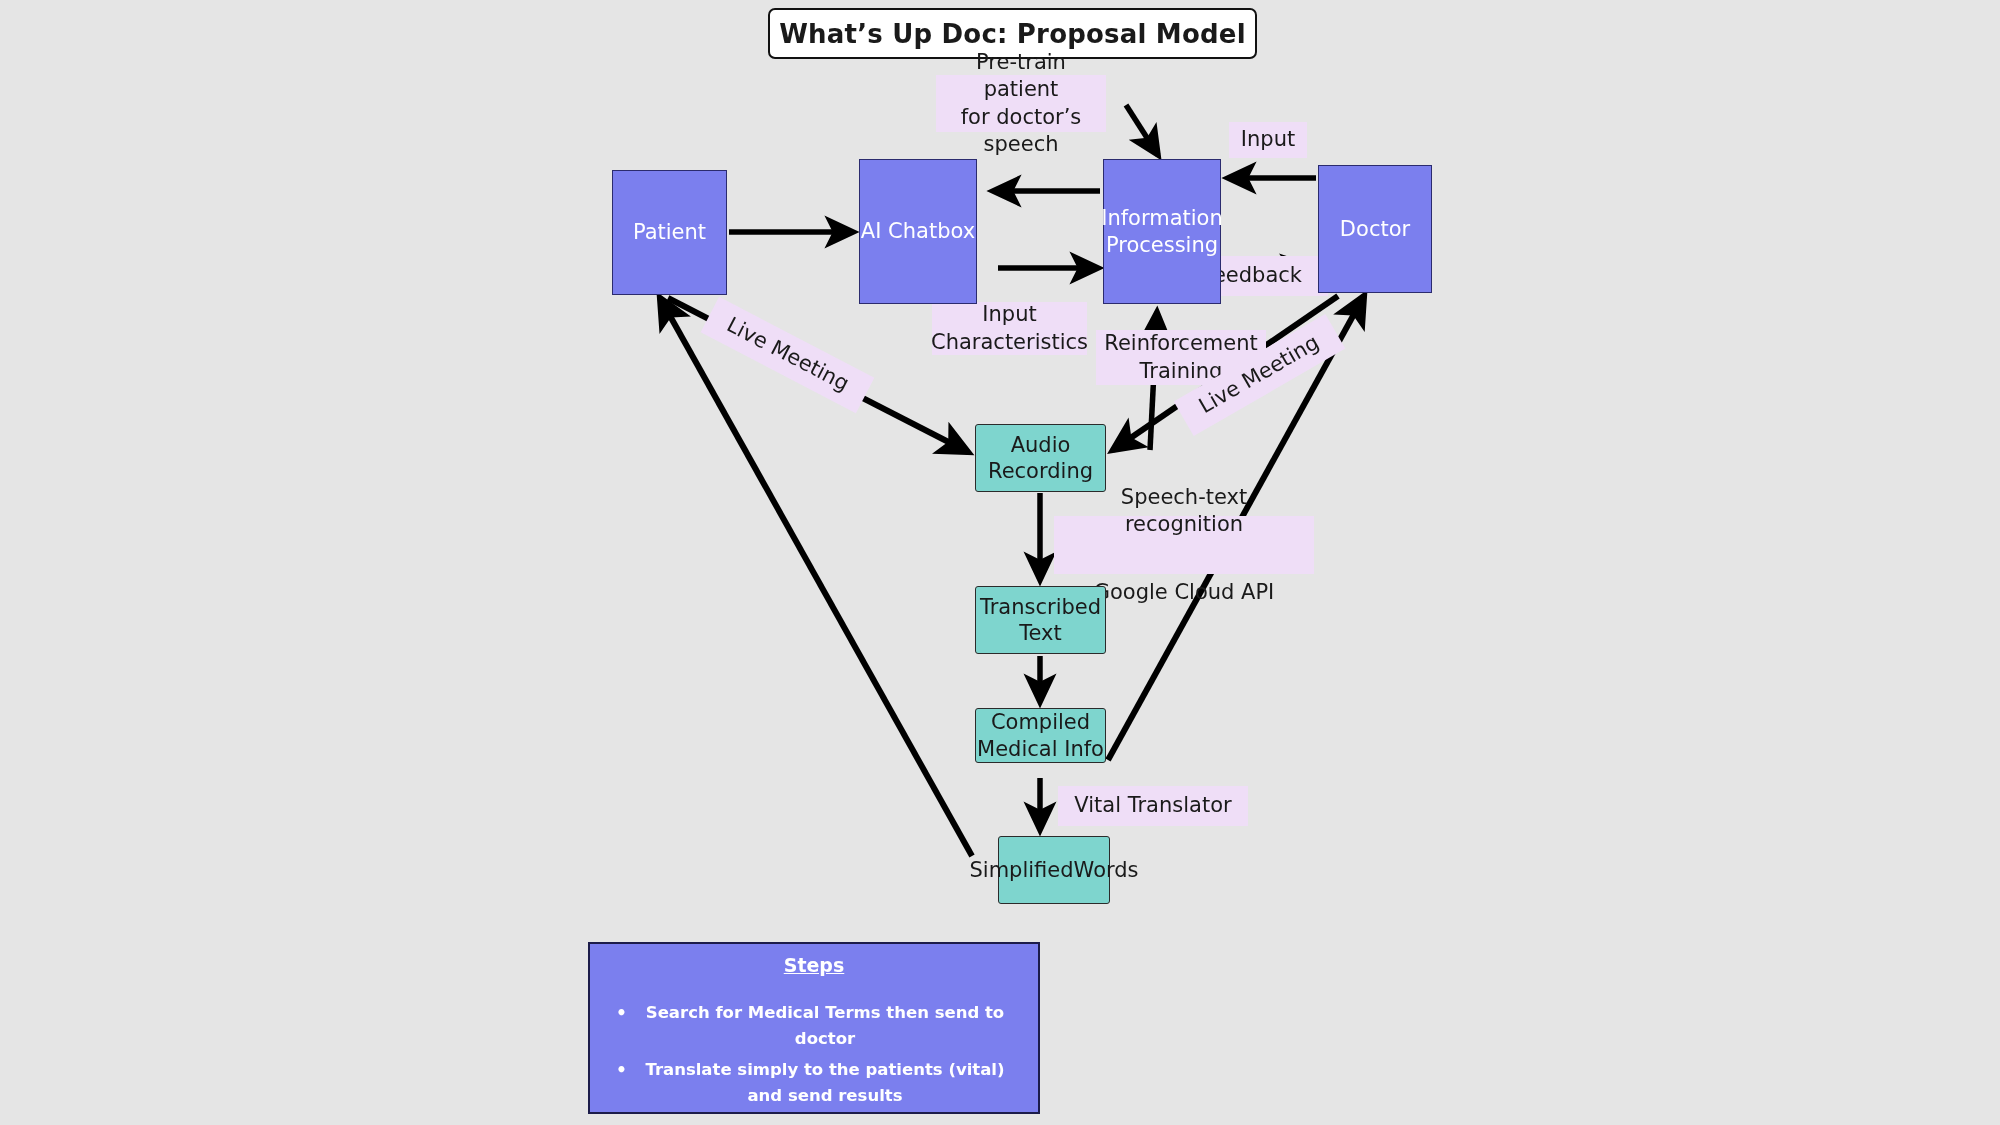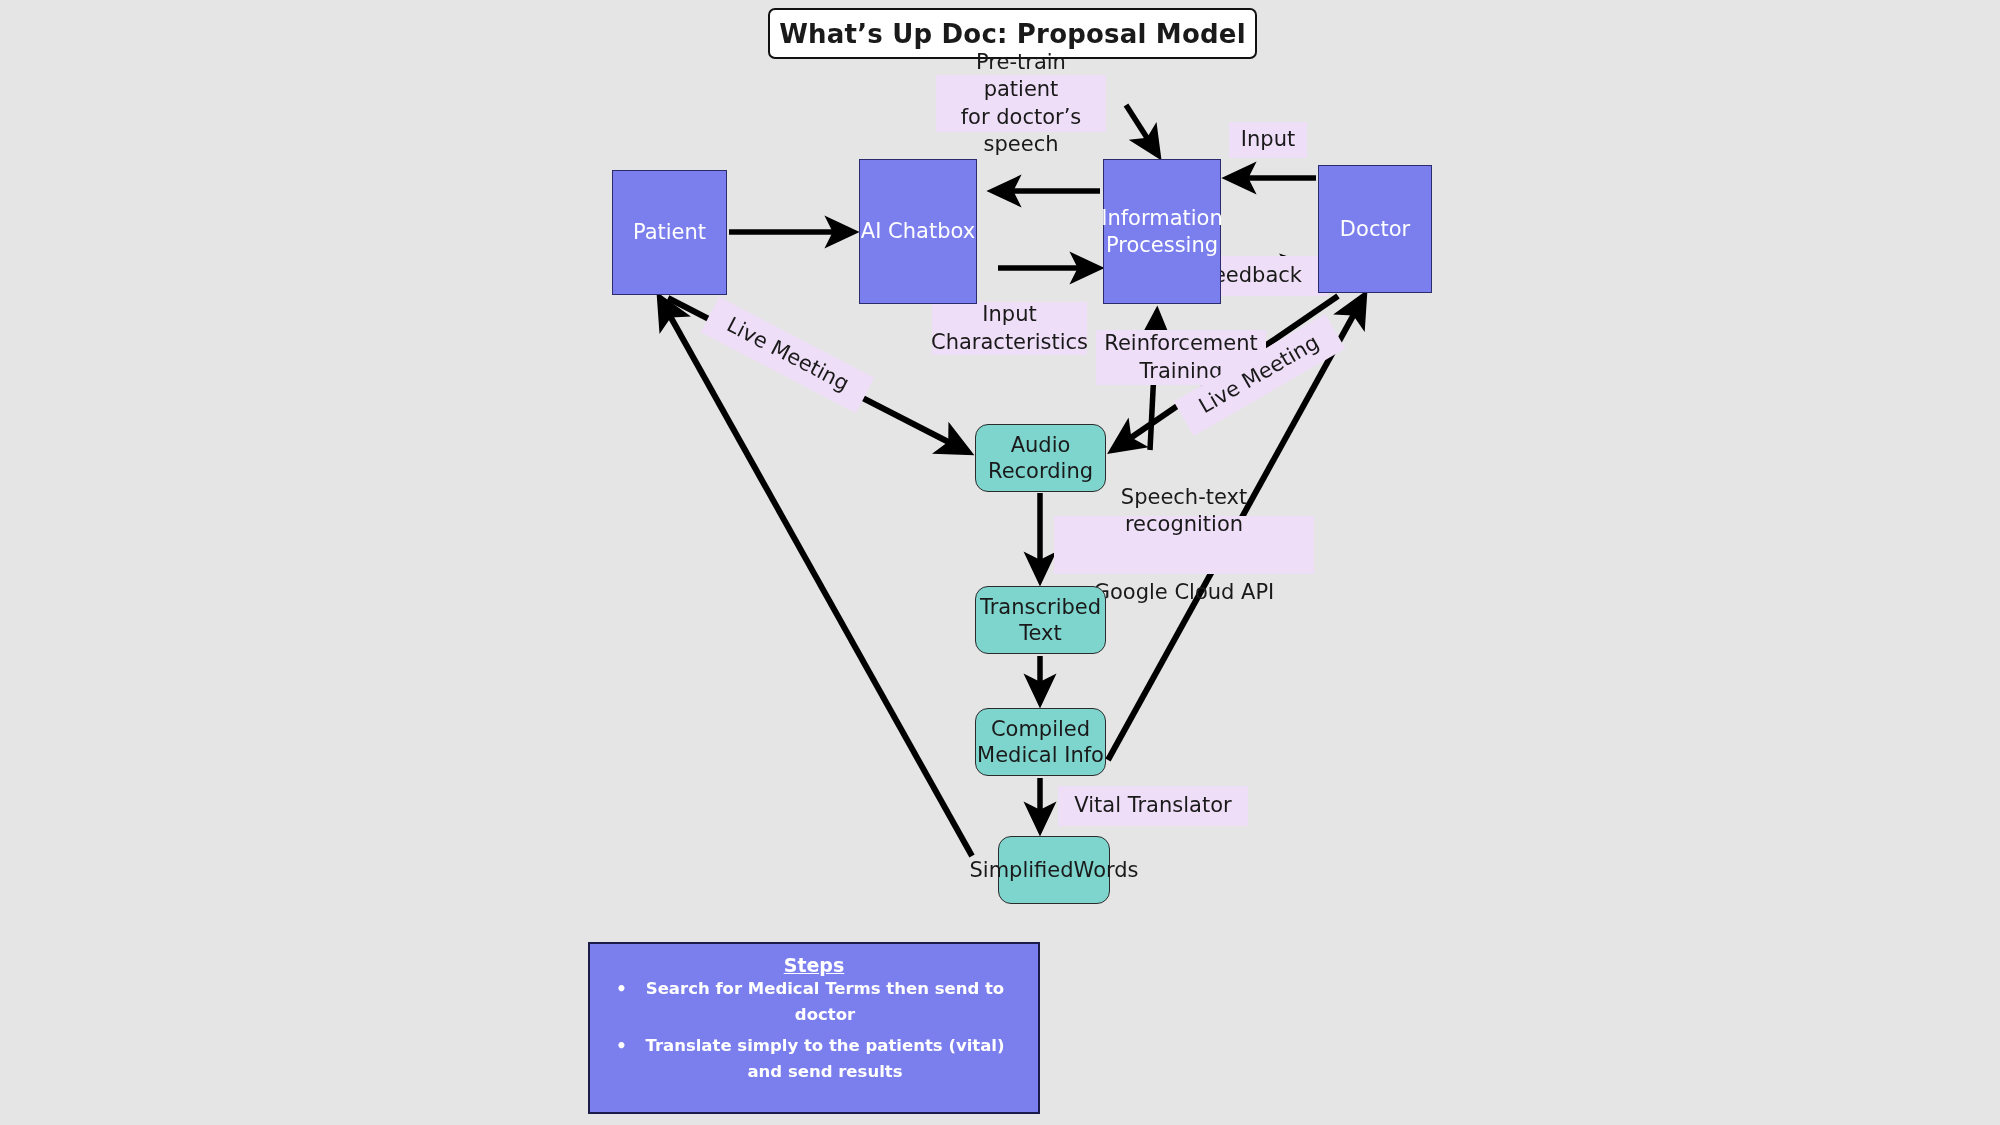--- a/index.html
+++ b/index.html
@@ -10,30 +10,30 @@
 
   .node{position:absolute;box-sizing:border-box;display:flex;align-items:center;justify-content:center;
         text-align:center;line-height:1.25;}
 
   .title-box{position:absolute;left:768px;top:8px;width:485px;height:47px;
         background:#ffffff;border:2px solid #111;border-radius:7px;
         display:flex;align-items:center;justify-content:center;
         font-weight:bold;font-size:26px;color:#1a1a1a;letter-spacing:.2px;}
 
   .pbox{background:#7B7FEE;border:1.5px solid #2b2b6e;color:#ffffff;font-size:21px;}
-  .tbox{background:#7ED5CE;border:1.5px solid #2b2b2b;color:#1a1a1a;font-size:21px;border-radius:13px;}
+  .tbox{background:#7ED5CE;border:1.5px solid #2b2b2b;color:#1a1a1a;font-size:21px;border-radius:3px;}
 
   .lbl{position:absolute;background:#EFDEF7;color:#1a1a1a;font-size:21px;
        display:flex;align-items:center;justify-content:center;text-align:center;line-height:1.3;
        box-sizing:border-box;padding:3px 8px;}
 
   .steps{position:absolute;left:588px;top:942px;width:452px;height:172px;
        background:#7B7FEE;border:2px solid #1c1c4a;color:#fff;box-sizing:border-box;
        padding:10px 16px 8px 16px;}
-  .steps-title{text-align:center;font-weight:bold;font-size:19px;text-decoration:underline;margin-bottom:0;}
+  .steps-title{text-align:center;font-weight:bold;font-size:19px;text-decoration:underline;margin-bottom:24px;}
   .steps ul{list-style:none;margin:0;padding:0;}
   .steps li{position:relative;font-weight:bold;font-size:16.5px;text-align:center;
        line-height:1.55;margin:0 0 6px 0;padding:0 4px 0 26px;}
   .steps li:before{content:"\2022";position:absolute;left:10px;top:0;font-size:17px;}
 
   .rot-a{transform:rotate(27.5deg);transform-origin:center center;}
   .rot-b{transform:rotate(-30deg);transform-origin:center center;}
 </style>
 </head>
 <body>
@@ -138,21 +138,21 @@
   <div class="node tbox" style="left:975px;top:424px;width:131px;height:68px;flex-direction:column;">
     <span>Audio</span>
     <span>Recording</span>
   </div>
 
   <div class="node tbox" style="left:975px;top:586px;width:131px;height:68px;flex-direction:column;">
     <span>Transcribed</span>
     <span>Text</span>
   </div>
 
-  <div class="node tbox" style="left:975px;top:708px;width:131px;height:68px;flex-direction:column;">
+  <div class="node tbox" style="left:975px;top:708px;width:131px;height:55px;flex-direction:column;">
     <span>Compiled</span>
     <span>Medical Info</span>
   </div>
 
   <div class="node tbox" style="left:998px;top:836px;width:112px;height:68px;flex-direction:row;">
     <span>Simplified</span>
     <span>Words</span>
   </div>
 
   <div class="steps">

